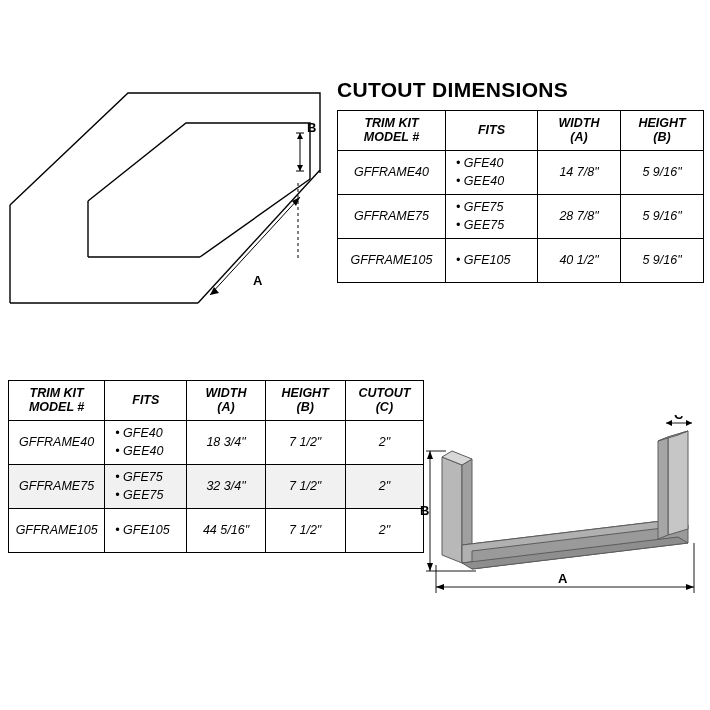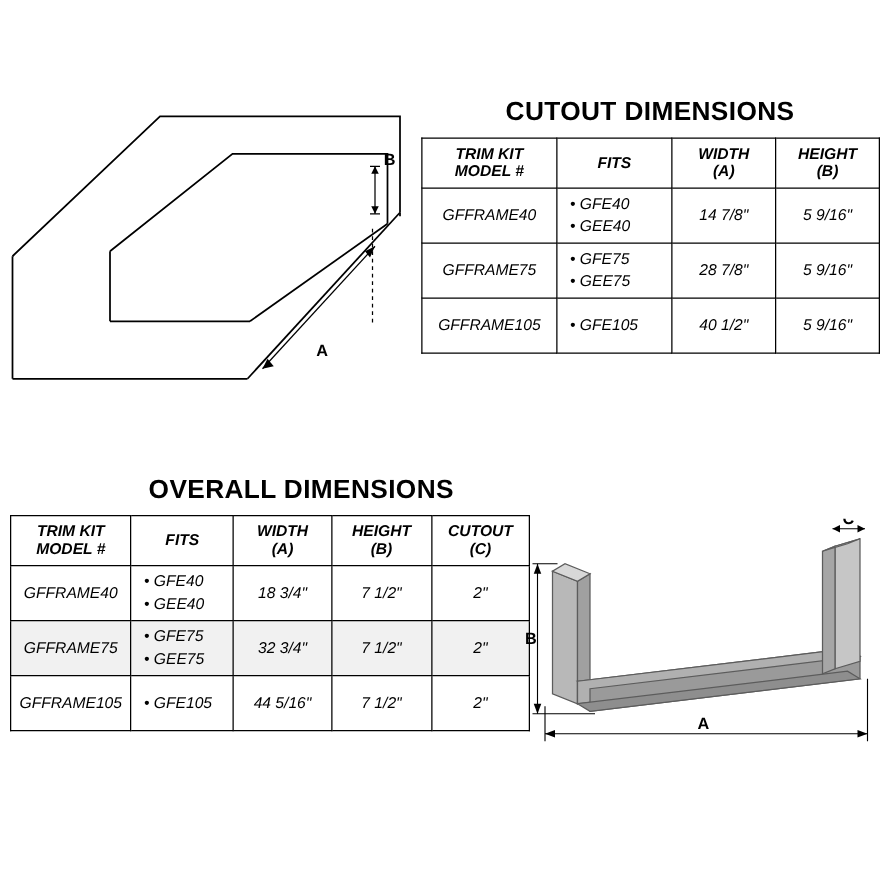--- a/index.html
+++ b/index.html
@@ -66,21 +66,20 @@
   }
 
   
   #cutout-block {
     position: absolute;
     left: 337px;
     top: 78px;
     width: 366px;
   }
   #cutout-title {
-    text-align: center;
     margin-bottom: 8px;
   }
   #cutout-table { width: 366px; }
 
   
   #overall-block {
     position: absolute;
     left: 8px;
     top: 380px;
     width: 416px;
@@ -214,21 +213,20 @@
           <div>• <span>GFE105</span></div>
         </td>
         <td class="val">40 1/2"</td>
         <td class="val">5  9/16"</td>
       </tr>
     </tbody>
   </table>
 </div>
 
 <div id="overall-block">
-  <div id="overall-title" class="section-title">OVERALL DIMENSIONS</div>
   <table id="overall-table" class="dim-table">
     <colgroup>
       <col style="width:96px">
       <col style="width:82px">
       <col style="width:78px">
       <col style="width:80px">
       <col style="width:78px">
     </colgroup>
     <thead>
       <tr>

